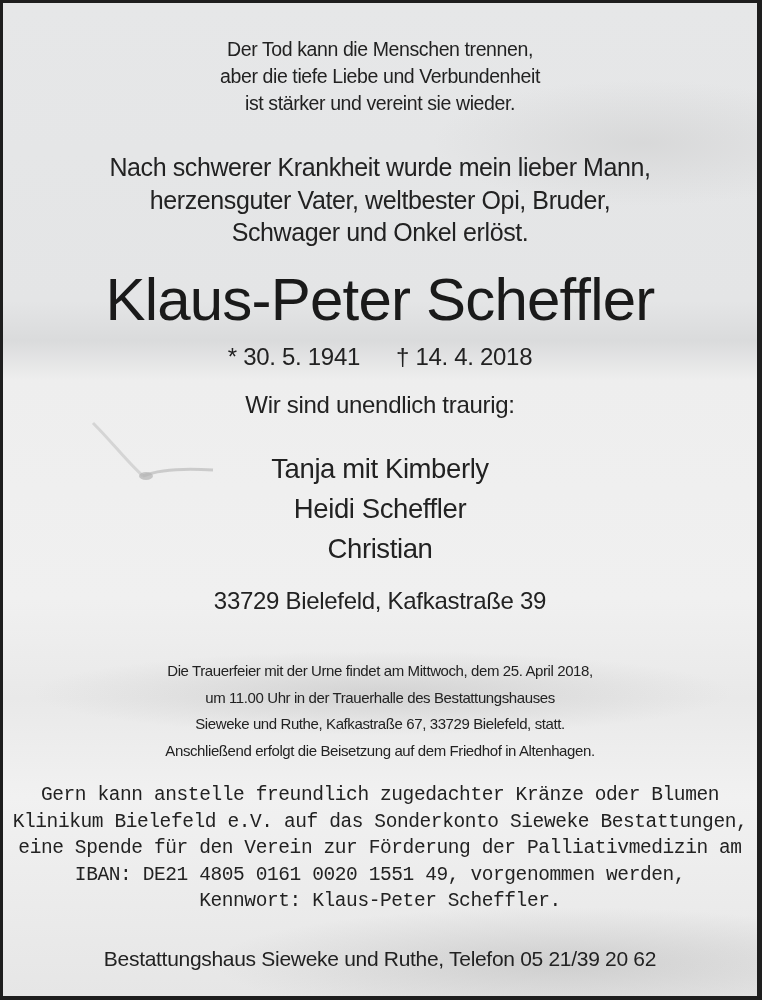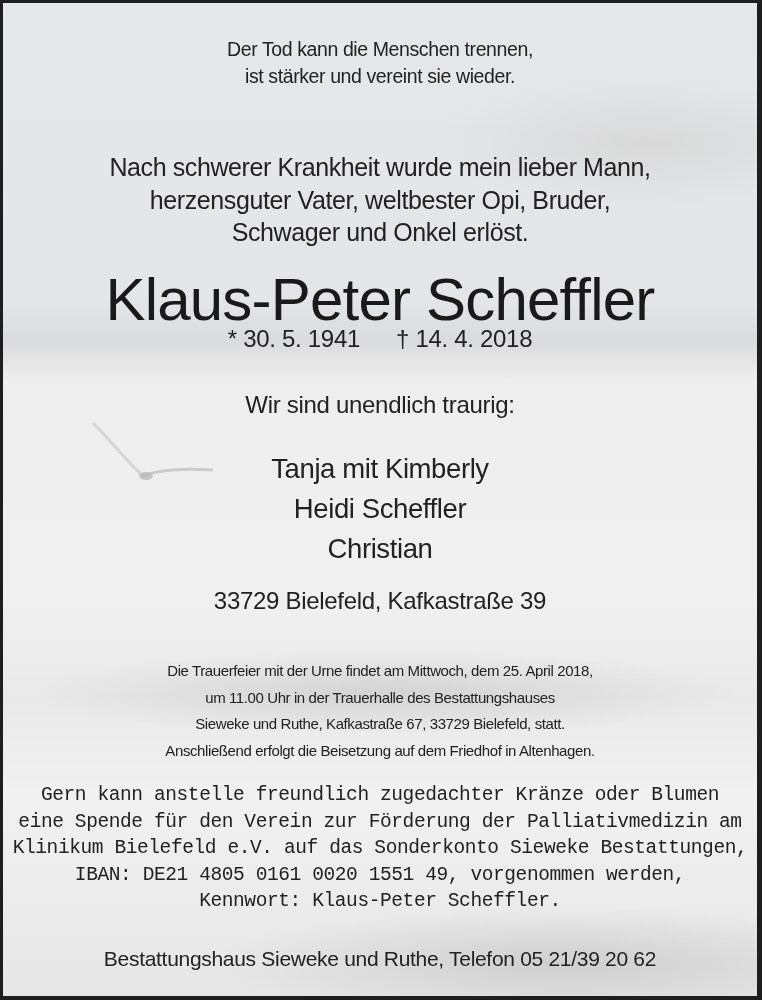--- a/index.html
+++ b/index.html
@@ -14,21 +14,21 @@
         linear-gradient(180deg, #e6e7e8 0%, #e4e5e6 30%, #dadbdc 34%, #eeeeee 38%, #f0f0f0 60%, #e9e9e9 70%, #f1f1f1 80%, #e6e6e6 100%);
       font-family: "Liberation Sans", sans-serif;
       color: #222;
       text-align: center;
     }
     .bird { position: absolute; left: 85px; top: 415px; width: 130px; height: 70px; opacity: 0.5; }
     .blk { position: absolute; left: 0; width: 754px; }
     .quote { top: 33px; font-size: 19.5px; line-height: 27px; letter-spacing: -0.4px; }
     .intro { top: 148px; font-size: 25px; line-height: 32.5px; letter-spacing: -0.4px; }
     .name { top: 262px; font-size: 60px; line-height: 70px; letter-spacing: -0.8px; color: #1a1a1a; }
-    .dates { top: 320px; font-size: 24px; line-height: 32px; letter-spacing: -0.3px; }
+    .dates { top: 338px; font-size: 24px; line-height: 32px; letter-spacing: -0.3px; }
     .dates span.gap { display: inline-block; width: 36px; }
     .sad { top: 386px; font-size: 24px; line-height: 32px; letter-spacing: -0.3px; }
     .family { top: 446px; font-size: 27.5px; line-height: 40px; letter-spacing: -0.4px; }
     .addr { top: 582px; font-size: 24px; line-height: 32px; letter-spacing: -0.3px; }
     .service { top: 655px; font-size: 15px; line-height: 26.5px; letter-spacing: -0.4px; }
     .donation { top: 779px; font-size: 19.5px; line-height: 26.5px; letter-spacing: -0.4px; font-family: Liberation Mono, monospace; }
     .footer { top: 944px; font-size: 21px; line-height: 24px; letter-spacing: -0.3px; }
     .line { display: block; white-space: nowrap; }
   </style>
 </head>
@@ -37,20 +37,21 @@
 <div class="card">
 
   <svg class="bird" viewBox="0 0 130 70">
     <path d="M5 5 C 25 25, 40 45, 55 58" stroke="#9a9a9a" stroke-width="3" fill="none" opacity="0.6"></path>
     <path d="M55 58 C 70 52, 95 50, 125 52" stroke="#8a8a8a" stroke-width="3" fill="none" opacity="0.7"></path>
     <ellipse cx="58" cy="58" rx="7" ry="4" fill="#7a7a7a" opacity="0.7"></ellipse>
   </svg>
 
   <div class="blk quote">
     <span class="line">Der Tod kann die Menschen trennen,</span>
+    <span class="line">aber die tiefe Liebe und Verbundenheit</span>
     <span class="line">ist stärker und vereint sie wieder.</span>
   </div>
 
   <div class="blk intro">
     <span class="line">Nach schwerer Krankheit wurde mein lieber Mann,</span>
     <span class="line">herzensguter Vater, weltbester Opi, Bruder,</span>
     <span class="line">Schwager und Onkel erlöst.</span>
   </div>
 
   <div class="blk name">Klaus-Peter Scheffler</div>
@@ -71,20 +72,20 @@
 
   <div class="blk service">
     <span class="line">Die Trauerfeier mit der Urne findet am Mittwoch, dem 25. April 2018,</span>
     <span class="line">um 11.00 Uhr in der Trauerhalle des Bestattungshauses</span>
     <span class="line">Sieweke und Ruthe, Kafkastraße 67, 33729 Bielefeld, statt.</span>
     <span class="line">Anschließend erfolgt die Beisetzung auf dem Friedhof in Altenhagen.</span>
   </div>
 
   <div class="blk donation">
     <span class="line">Gern kann anstelle freundlich zugedachter Kränze oder Blumen</span>
+    <span class="line">Klinikum Bielefeld e.V. auf das Sonderkonto Sieweke Bestattungen,</span>
     <span class="line">eine Spende für den Verein zur Förderung der Palliativmedizin am</span>
-    <span class="line">Klinikum Bielefeld e.V. auf das Sonderkonto Sieweke Bestattungen,</span>
     <span class="line">IBAN: DE21 4805 0161 0020 1551 49, vorgenommen werden,</span>
     <span class="line">Kennwort: Klaus-Peter Scheffler.</span>
   </div>
 
   <div class="blk footer">Bestattungshaus Sieweke und Ruthe, Telefon 05 21/39 20 62</div>
 </div>
 
 </body></html>

